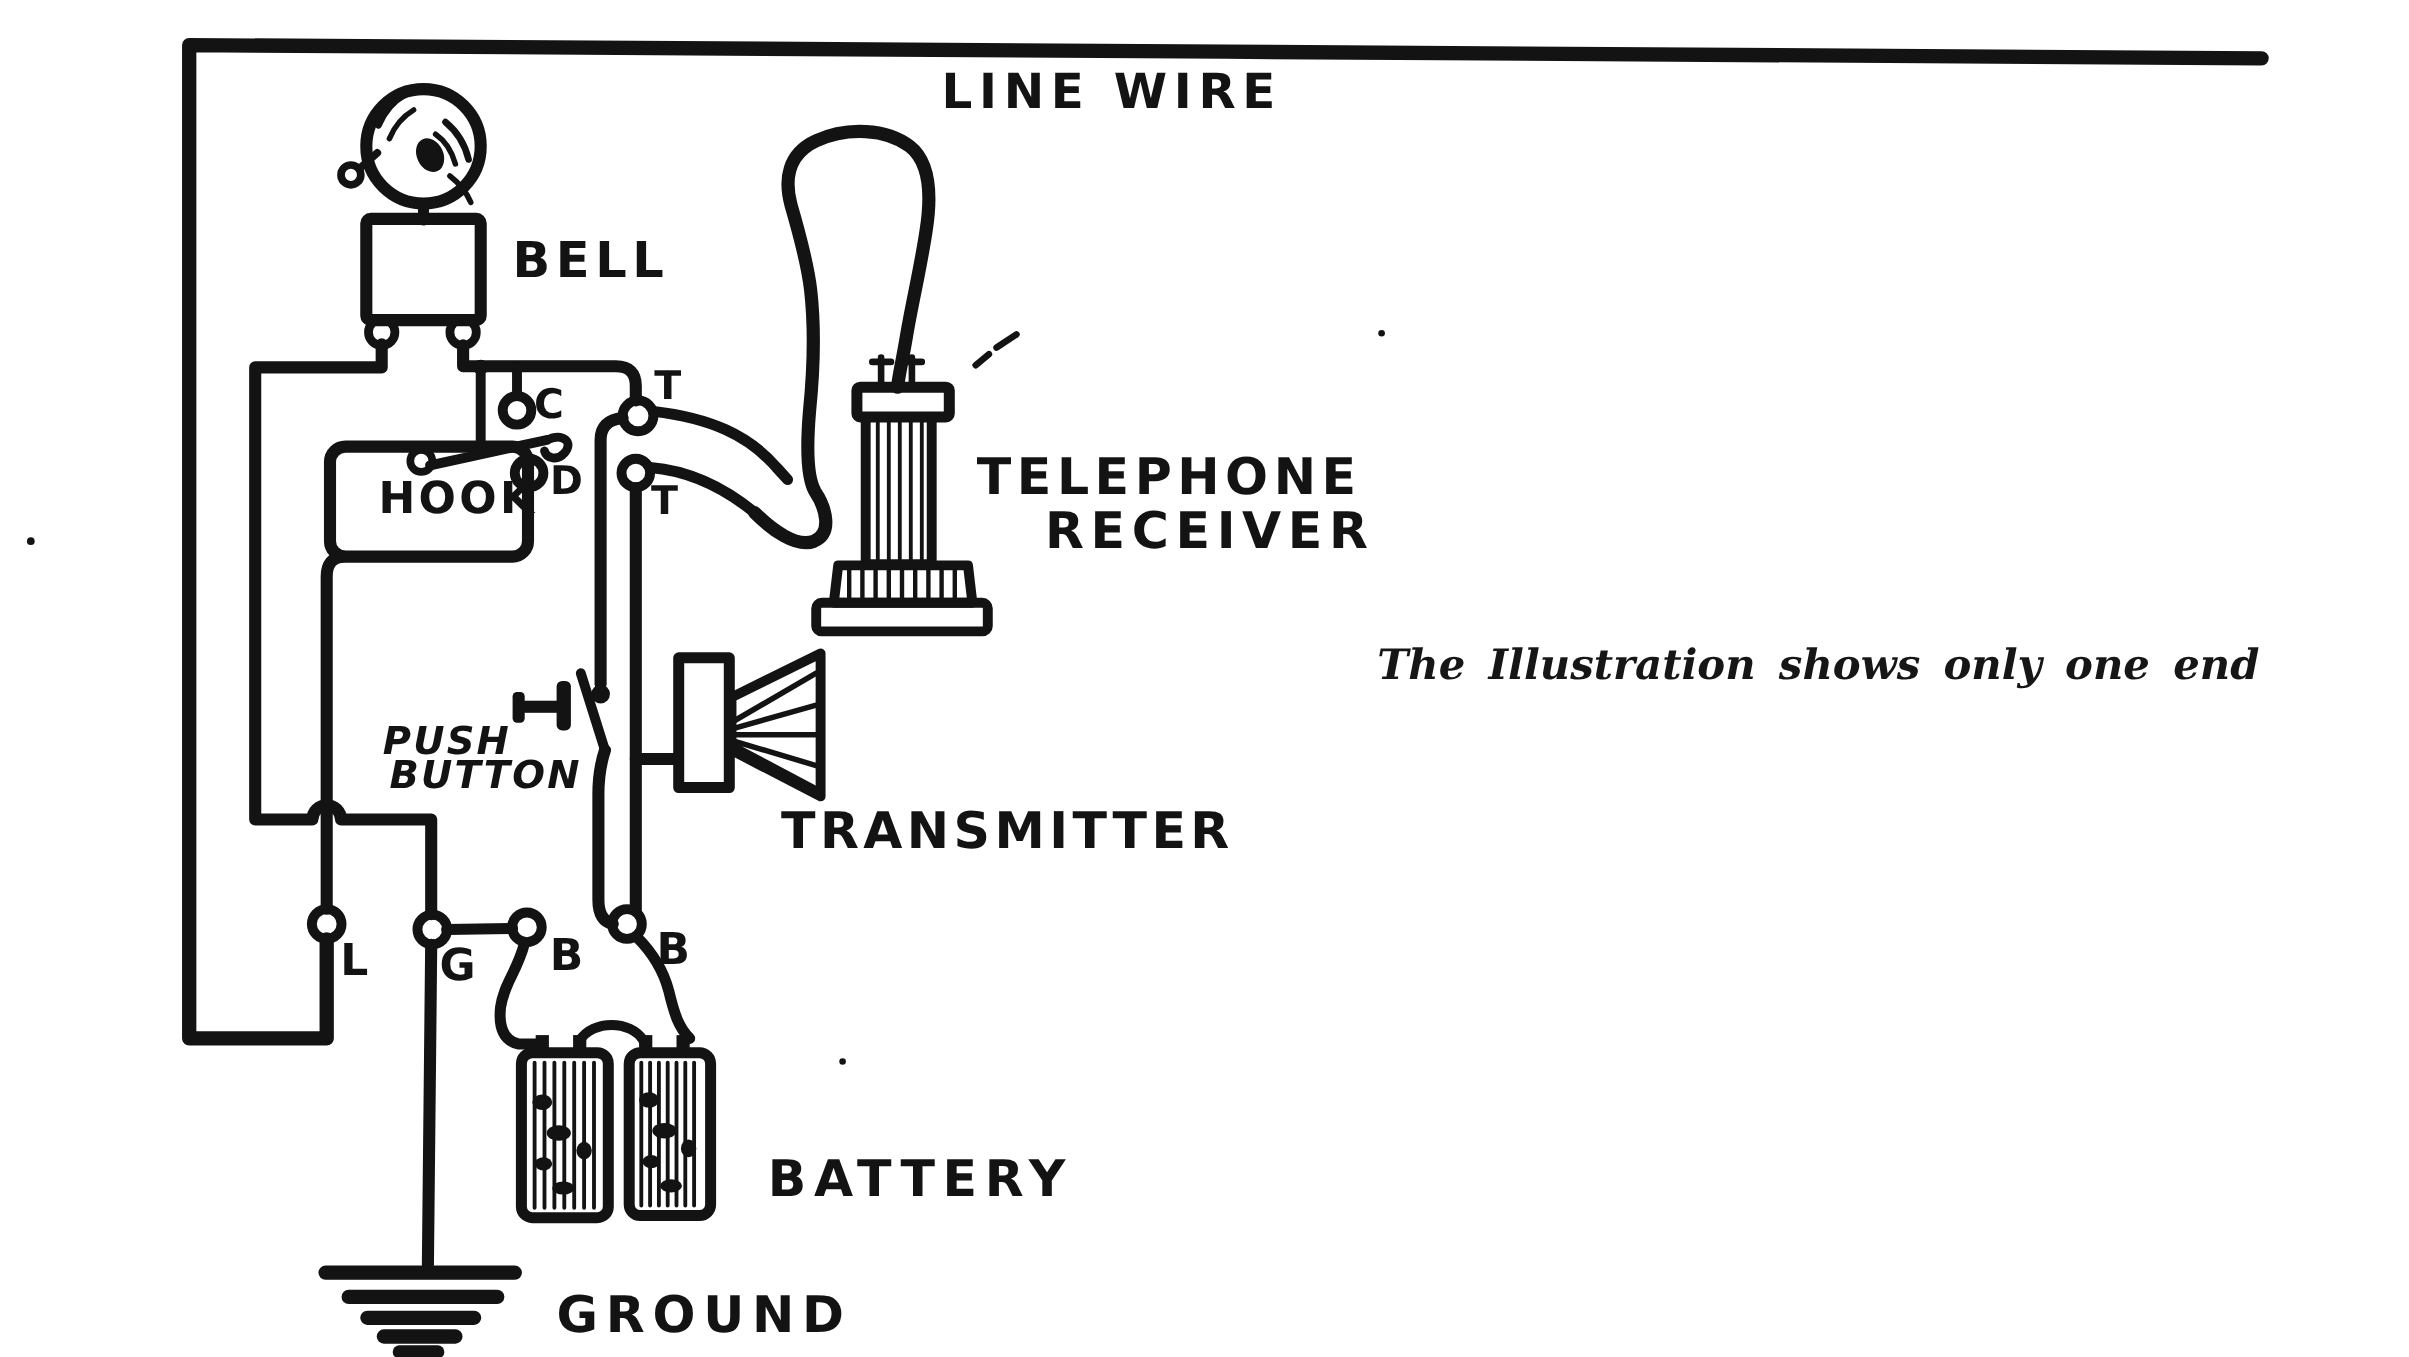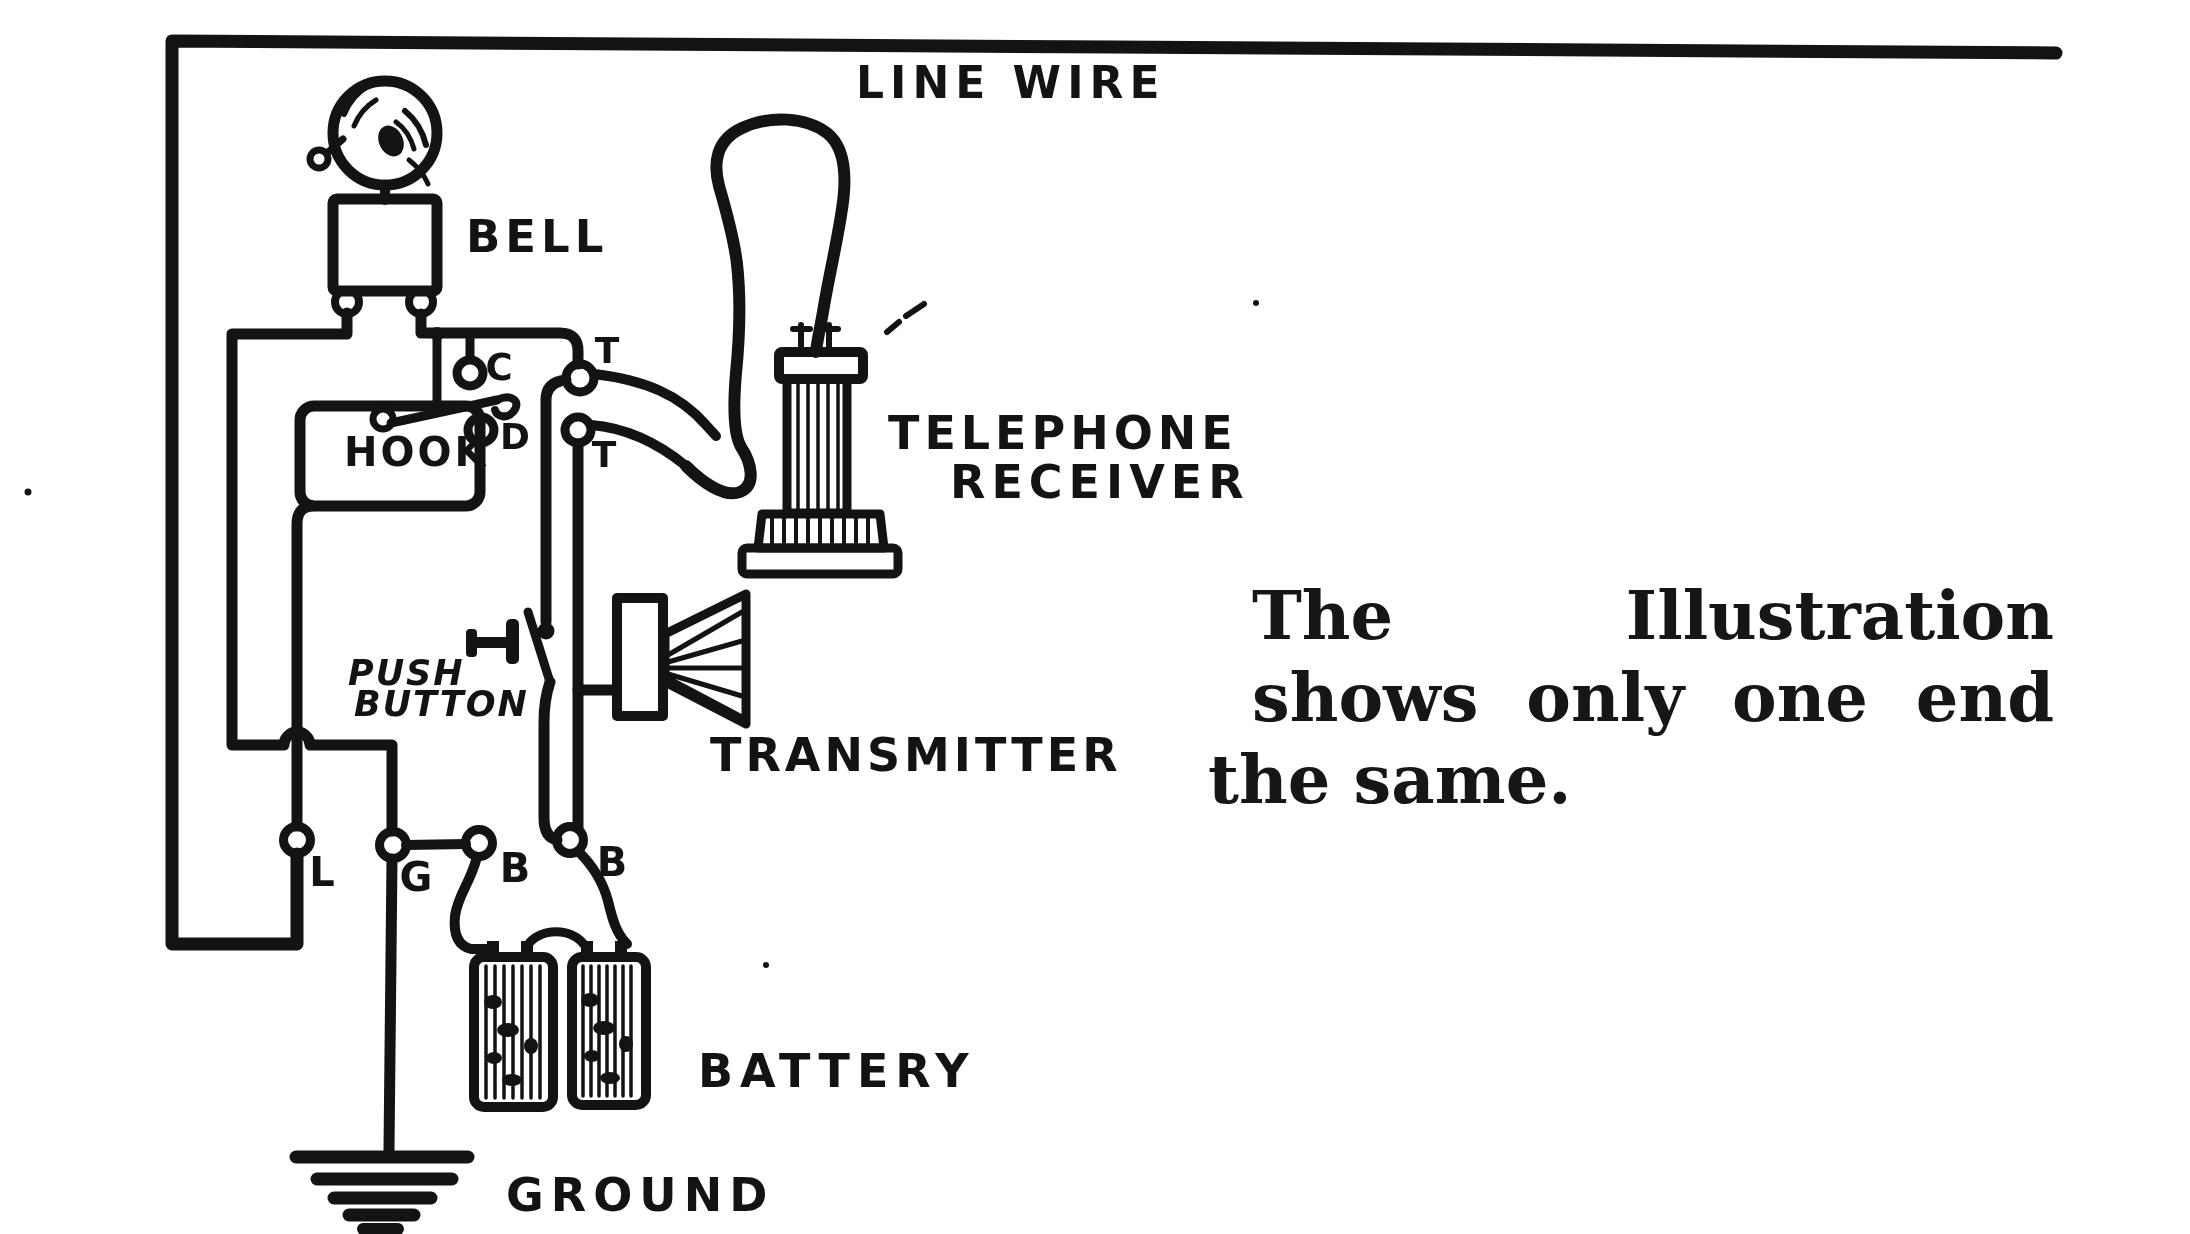--- a/index.html
+++ b/index.html
@@ -15,21 +15,21 @@
   svg.diagram path, svg.diagram rect, svg.diagram circle, svg.diagram ellipse, svg.diagram line {
     vector-effect: none;
   }
   .wire { stroke: var(--ink); fill: none; stroke-linecap: round; stroke-linejoin: round; }
   .lbl { fill: var(--ink); font-family: "DejaVu Sans", sans-serif; font-weight: 700; }
   .lbl.hand { letter-spacing: 6px; }
   .lbl.it { font-style: italic; letter-spacing: 2px; }
   .caption {
     position: absolute; left: 1208px; top: 575px; width: 846px;
     font-family: "DejaVu Serif", serif; font-weight: 700;
-    font-size: 67px; line-height: 82px; color: #161616;
+    font-size: 38px; line-height: 57px; color: #161616; font-style: italic;
   }
   .caption .jline { text-align: justify; text-align-last: justify; }
   .caption .l1 { margin-left: 44px; width: 802px; }
   .caption .l2 { width: 846px; }
   .caption .l3 { text-align: left; }
 </style>
 </head>
 <body>
 
 <div class="stage">
@@ -187,16 +187,15 @@
     <text class="lbl" x="322" y="886" font-size="40" text-anchor="middle">L</text>
     <text class="lbl" x="416" y="891" font-size="40" text-anchor="middle">G</text>
     <text class="lbl" x="515" y="882" font-size="40" text-anchor="middle">B</text>
     <text class="lbl" x="612" y="876" font-size="40" text-anchor="middle">B</text>
     <text class="lbl" x="698" y="1087" font-size="46" letter-spacing="7">BATTERY</text>
     <text class="lbl" x="506" y="1211" font-size="46" letter-spacing="7">GROUND</text>
   </svg>
 
   <div class="caption">
     <div class="jline l1">The Illustration shows only one end</div>
-    <div class="l3">the same.</div>
   </div>
 
 </div>
 
 </body></html>

